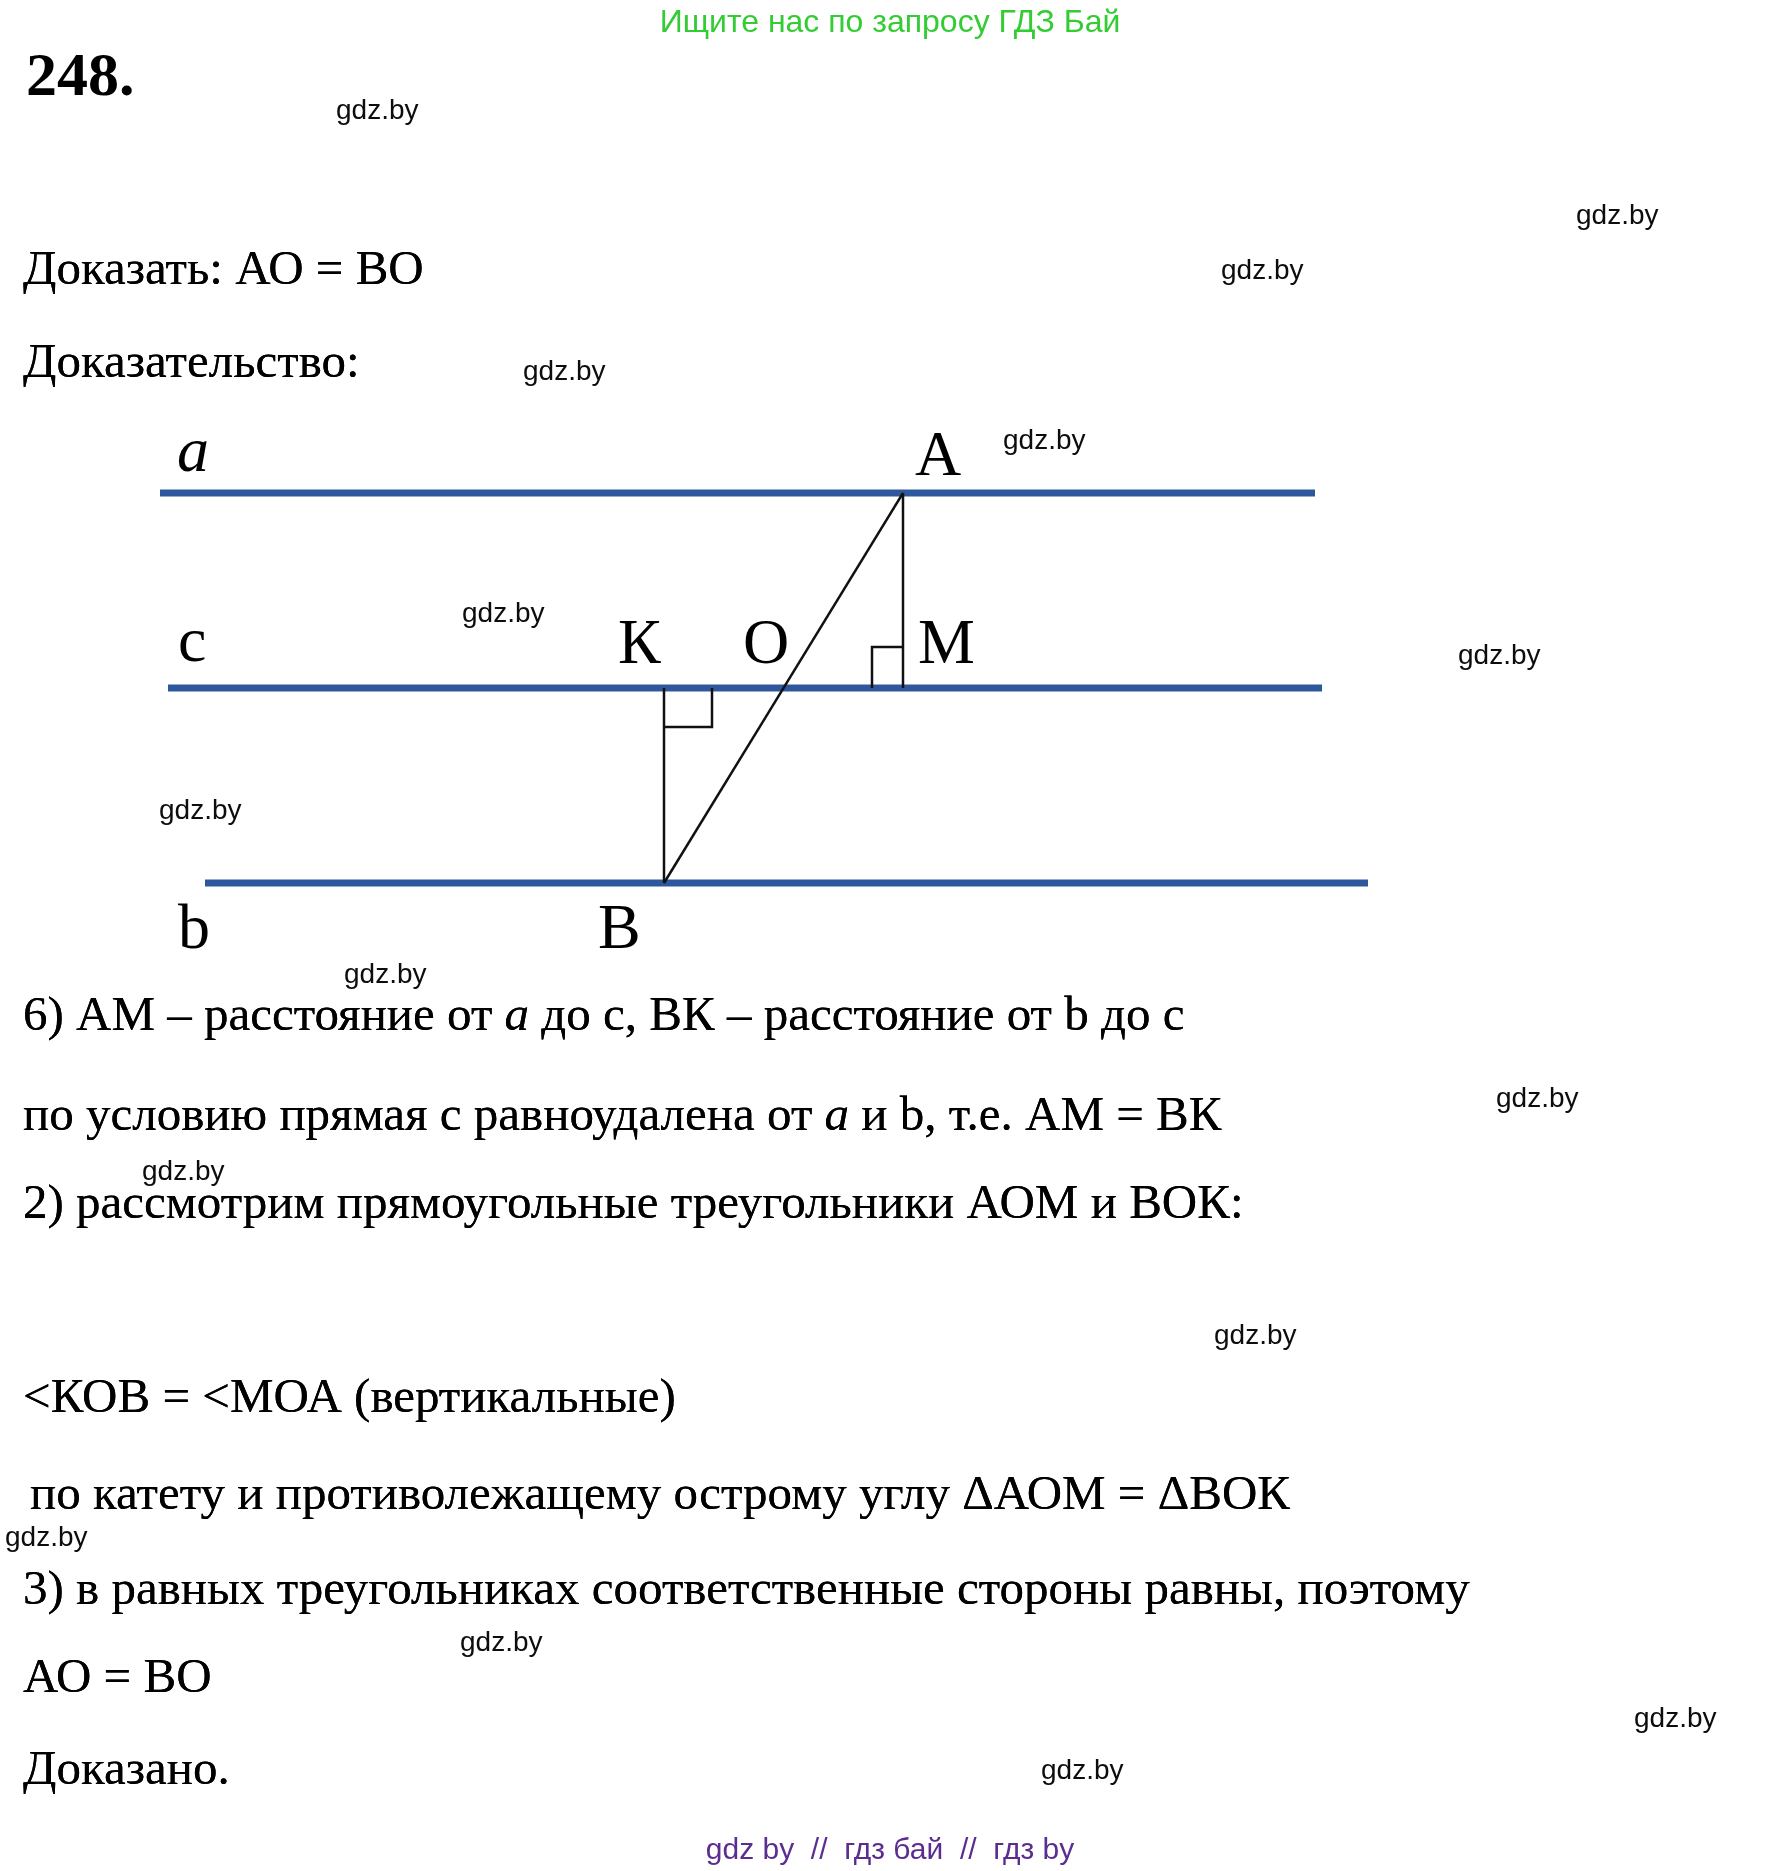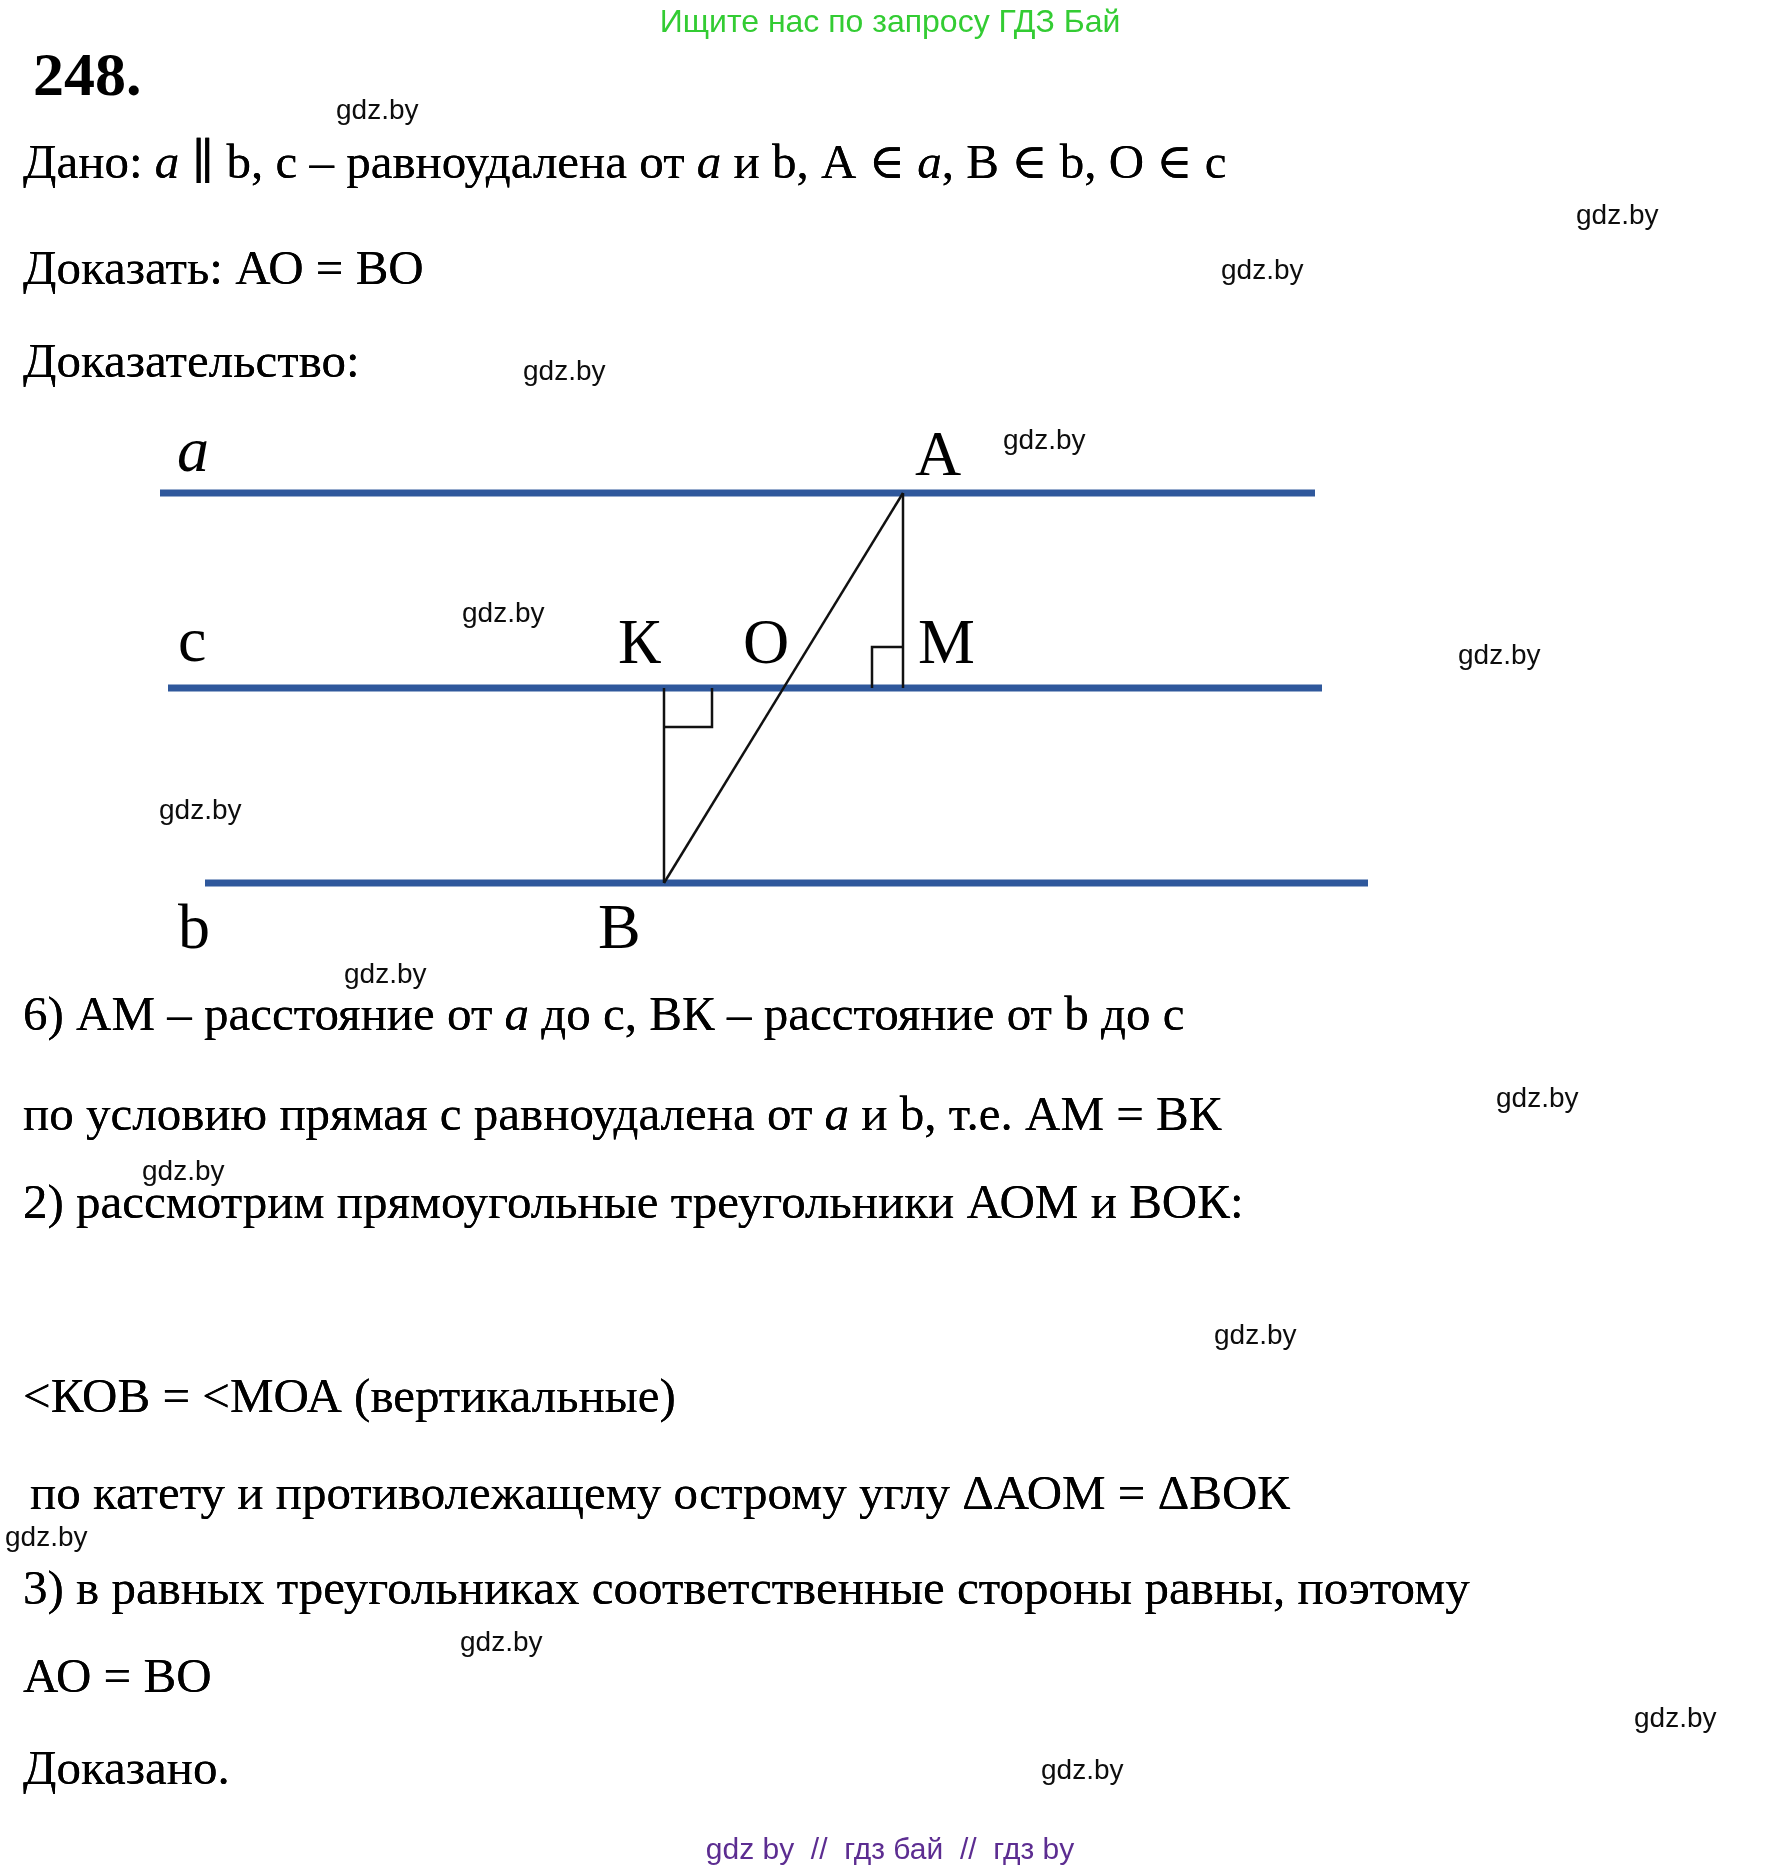--- a/index.html
+++ b/index.html
@@ -20,21 +20,21 @@
   }
   .promo{
     position:absolute;left:0;top:2px;width:100%;
     text-align:center;
     font-family:"Liberation Sans","DejaVu Sans",sans-serif;
     font-size:32px;line-height:38px;
     color:var(--green,#33cc33);
   }
   .problem-number{
     position:absolute;left:26px;top:40px;
-    font-size:62px;font-weight:bold;line-height:1.1;margin-left:7px;
+    font-size:62px;font-weight:bold;line-height:1.1;
   }
   .wm{
     position:absolute;
     font-family:"Liberation Sans","DejaVu Sans",sans-serif;
     font-size:28px;line-height:32px;
     color:#0d0d0d;
     white-space:nowrap;
   }
   .line{
     position:absolute;left:23px;
@@ -78,23 +78,20 @@
   <span class="wm" style="left:159px;top:794px">gdz.by</span>
   <span class="wm" style="left:344px;top:958px">gdz.by</span>
   <span class="wm" style="left:1496px;top:1082px">gdz.by</span>
   <span class="wm" style="left:142px;top:1155px">gdz.by</span>
   <span class="wm" style="left:1214px;top:1319px">gdz.by</span>
   <span class="wm" style="left:5px;top:1521px">gdz.by</span>
   <span class="wm" style="left:460px;top:1626px">gdz.by</span>
   <span class="wm" style="left:1634px;top:1702px">gdz.by</span>
   <span class="wm" style="left:1041px;top:1754px">gdz.by</span>
 
-  <div class="line" style="top:134px">
-    <span>Дано: </span><span class="it">a</span><span> ∥ b, c – равноудалена от </span><span class="it">a</span><span> и b, А ∈ </span><span class="it">a</span><span>, В ∈ b, О ∈ c</span>
-  </div>
 
   <div class="line" style="top:240px">Доказать: АО = ВО</div>
 
   <div class="line" style="top:333px">Доказательство:</div>
 
   <svg class="diagram" viewBox="0 0 1780 600" xmlns="http://www.w3.org/2000/svg">
     <line class="blue-line" x1="160" y1="93" x2="1315" y2="93"></line>
     <line class="blue-line" x1="168" y1="288" x2="1322" y2="288"></line>
     <line class="blue-line" x1="205" y1="483" x2="1368" y2="483"></line>
 

